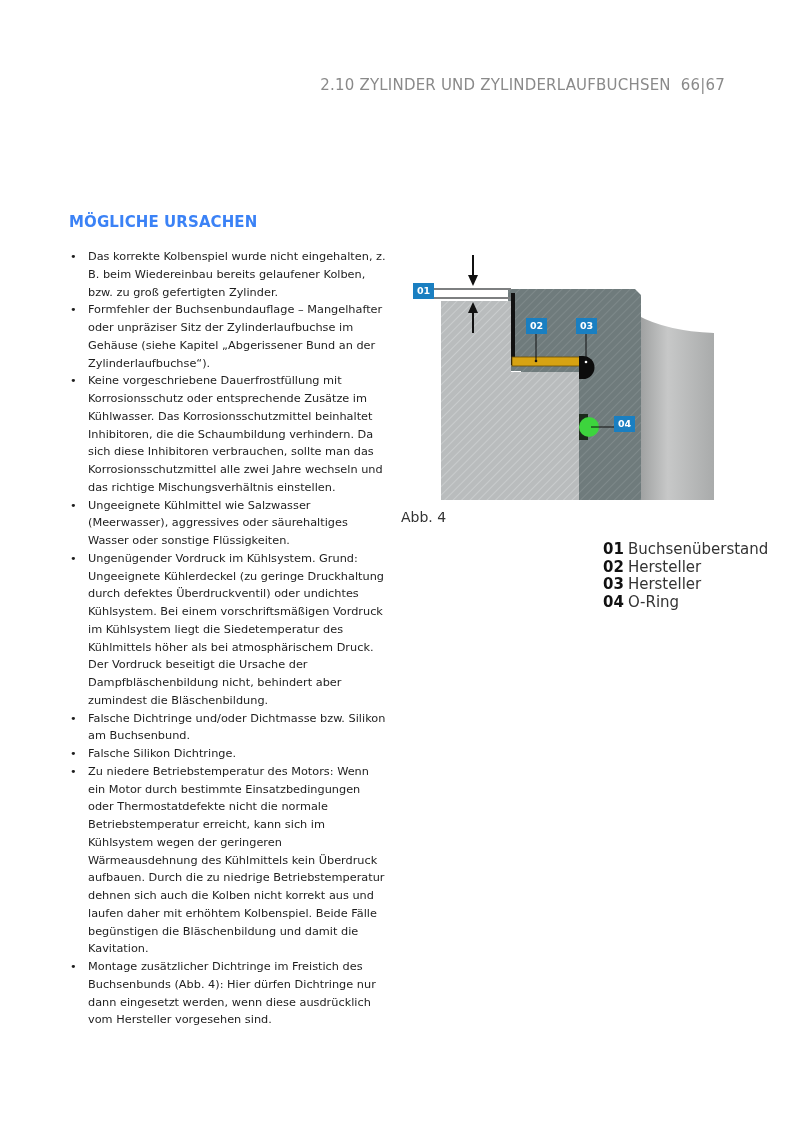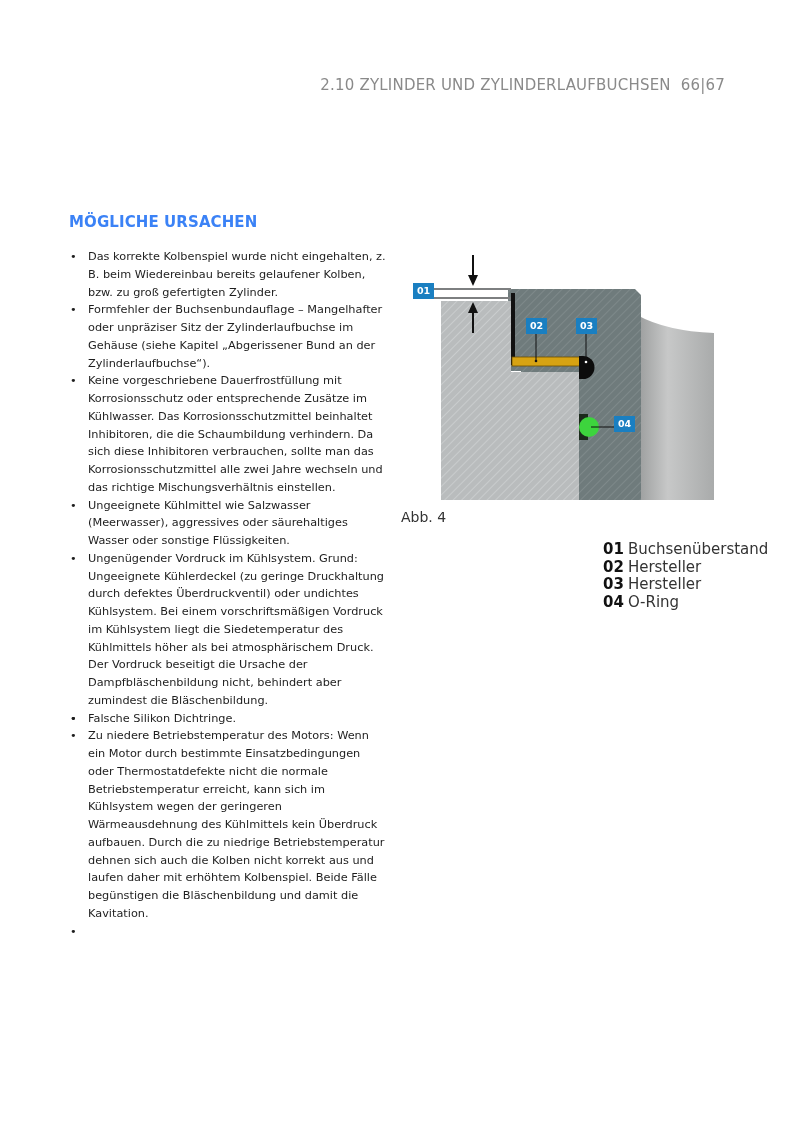--- a/index.html
+++ b/index.html
@@ -29,24 +29,24 @@
 </div>
 
 <div class="heading">MÖGLICHE URSACHEN</div>
 
 <ul class="causes">
   <li><span class="bullet">•</span><span>Das korrekte Kolbenspiel wurde nicht eingehalten, z. B. beim Wiedereinbau bereits gelaufener Kolben, bzw. zu groß gefertigten Zylinder.</span></li>
   <li><span class="bullet">•</span><span>Formfehler der Buchsenbundauflage – Mangelhafter oder unpräziser Sitz der Zylinderlaufbuchse im Gehäuse (siehe Kapitel „Abgerissener Bund an der Zylinderlaufbuchse“).</span></li>
   <li><span class="bullet">•</span><span>Keine vorgeschriebene Dauerfrostfüllung mit Korrosionsschutz oder entsprechende Zusätze im Kühlwasser. Das Korrosionsschutzmittel beinhaltet Inhibitoren, die die Schaumbildung verhindern. Da sich diese Inhibitoren verbrauchen, sollte man das Korrosionsschutzmittel alle zwei Jahre wechseln und das richtige Mischungsverhältnis einstellen.</span></li>
   <li><span class="bullet">•</span><span>Ungeeignete Kühlmittel wie Salzwasser (Meerwasser), aggressives oder säurehaltiges Wasser oder sonstige Flüssigkeiten.</span></li>
   <li><span class="bullet">•</span><span>Ungenügender Vordruck im Kühlsystem. Grund: Ungeeignete Kühlerdeckel (zu geringe Druckhaltung durch defektes Überdruckventil) oder undichtes Kühlsystem. Bei einem vorschriftsmäßigen Vordruck im Kühlsystem liegt die Siedetemperatur des Kühlmittels höher als bei atmosphärischem Druck. Der Vordruck beseitigt die Ursache der Dampfbläschenbildung nicht, behindert aber zumindest die Bläschenbildung.</span></li>
-  <li><span class="bullet">•</span></li>
+  <li><span class="bullet">•</span><span>Falsche Dichtringe und/oder Dichtmasse bzw. Silikon am Buchsenbund.</span></li>
   <li><span class="bullet">•</span><span>Falsche Silikon Dichtringe.</span></li>
   <li><span class="bullet">•</span><span>Zu niedere Betriebstemperatur des Motors: Wenn ein Motor durch bestimmte Einsatzbedingungen oder Thermostatdefekte nicht die normale Betriebstemperatur erreicht, kann sich im Kühlsystem wegen der geringeren Wärmeausdehnung des Kühlmittels kein Überdruck aufbauen. Durch die zu niedrige Betriebstemperatur dehnen sich auch die Kolben nicht korrekt aus und laufen daher mit erhöhtem Kolbenspiel. Beide Fälle begünstigen die Bläschenbildung und damit die Kavitation.</span></li>
-  <li><span class="bullet">•</span></li>
+  <li><span class="bullet">•</span><span>Montage zusätzlicher Dichtringe im Freistich des Buchsenbunds (Abb. 4): Hier dürfen Dichtringe nur dann eingesetzt werden, wenn diese ausdrücklich vom Hersteller vorgesehen sind.</span></li>
 </ul>
 
 <div class="figure">
   <svg width="317" height="247" viewBox="0 0 317 247">
     <defs>
       <pattern id="hatchLight" width="6" height="6" patternUnits="userSpaceOnUse" patternTransform="rotate(45)">
         <rect width="6" height="6" fill="#b9bcbd"></rect>
         <line x1="0" y1="0" x2="0" y2="6" stroke="#c9cccd" stroke-width="2"></line>
       </pattern>
       <pattern id="hatchDark" width="6" height="6" patternUnits="userSpaceOnUse" patternTransform="rotate(45)">

